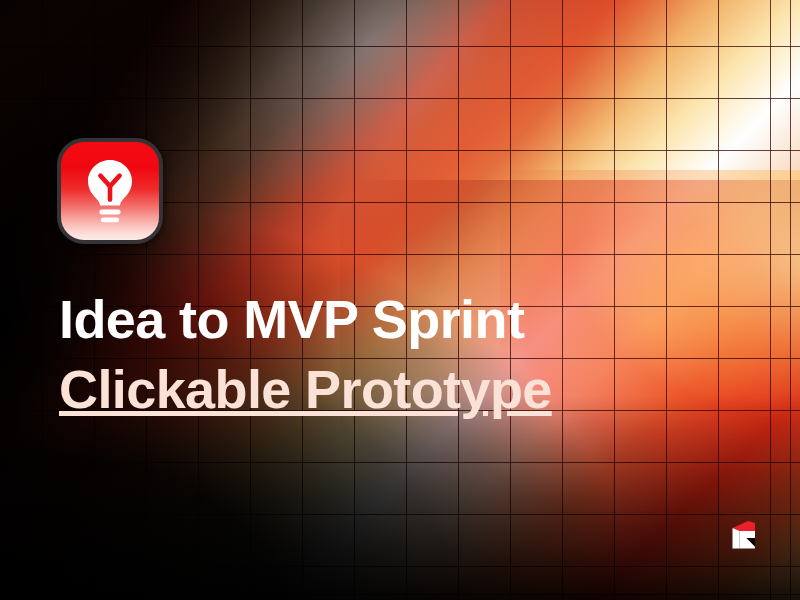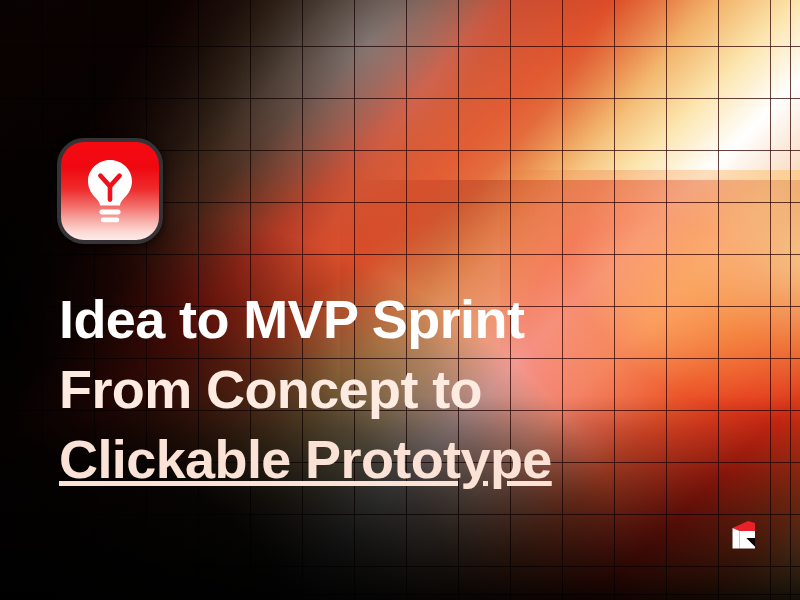--- a/index.html
+++ b/index.html
@@ -242,21 +242,20 @@
       <path d="M19.4 17.6 L29 28.2 L38.6 17.6" stroke="#ef1119" stroke-width="4.6" fill="none" stroke-linecap="round" stroke-linejoin="round"></path>
       <path d="M29 28.2 L29 41.6" stroke="#ef1119" stroke-width="4.6" fill="none" stroke-linecap="round"></path>
 
       <rect x="18.4" y="51.6" width="21.2" height="5.0" rx="2.4" fill="#ffffff"></rect>
       <rect x="19.8" y="59.4" width="18.4" height="4.8" rx="2.3" fill="#ffffff"></rect>
     </svg>
   </div>
 
   <div class="headline">
     <span class="headline-line ln-1">Idea to MVP Sprint</span>
-    <span class="headline-line ln-2">From Concept to</span>
     <span class="headline-line ln-3">Clickable Prototype</span>
   </div>
 
   <div class="brand-logo">
     <svg width="30" height="32" viewBox="0 0 30 32" aria-hidden="true">
 
       <path d="M4.5 9.0 L20.0 2.0 L27.0 4.0 L27.0 12.0 L11.5 12.0 Z" fill="#e8212a"></path>
 
       <path d="M4.5 9.0 L11.5 12.0 L11.5 29.5 L4.5 29.5 Z" fill="#ffffff"></path>
       <path d="M11.5 12.0 L27.0 12.0 L27.0 19.0 L18.5 19.0 L27.0 27.5 L27.0 29.5 L11.5 29.5 Z" fill="#ffffff"></path>

